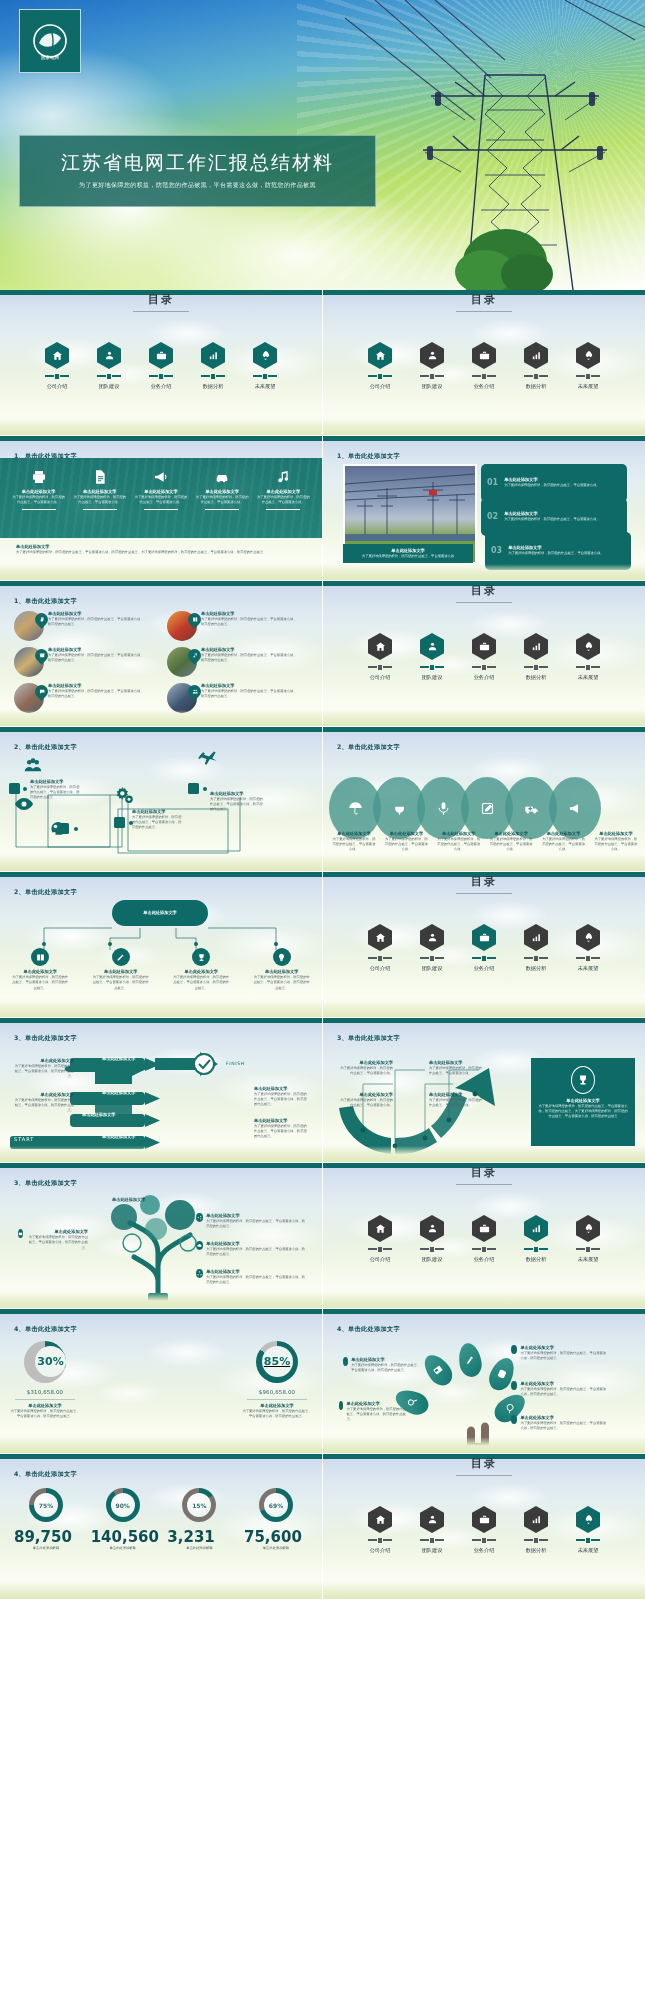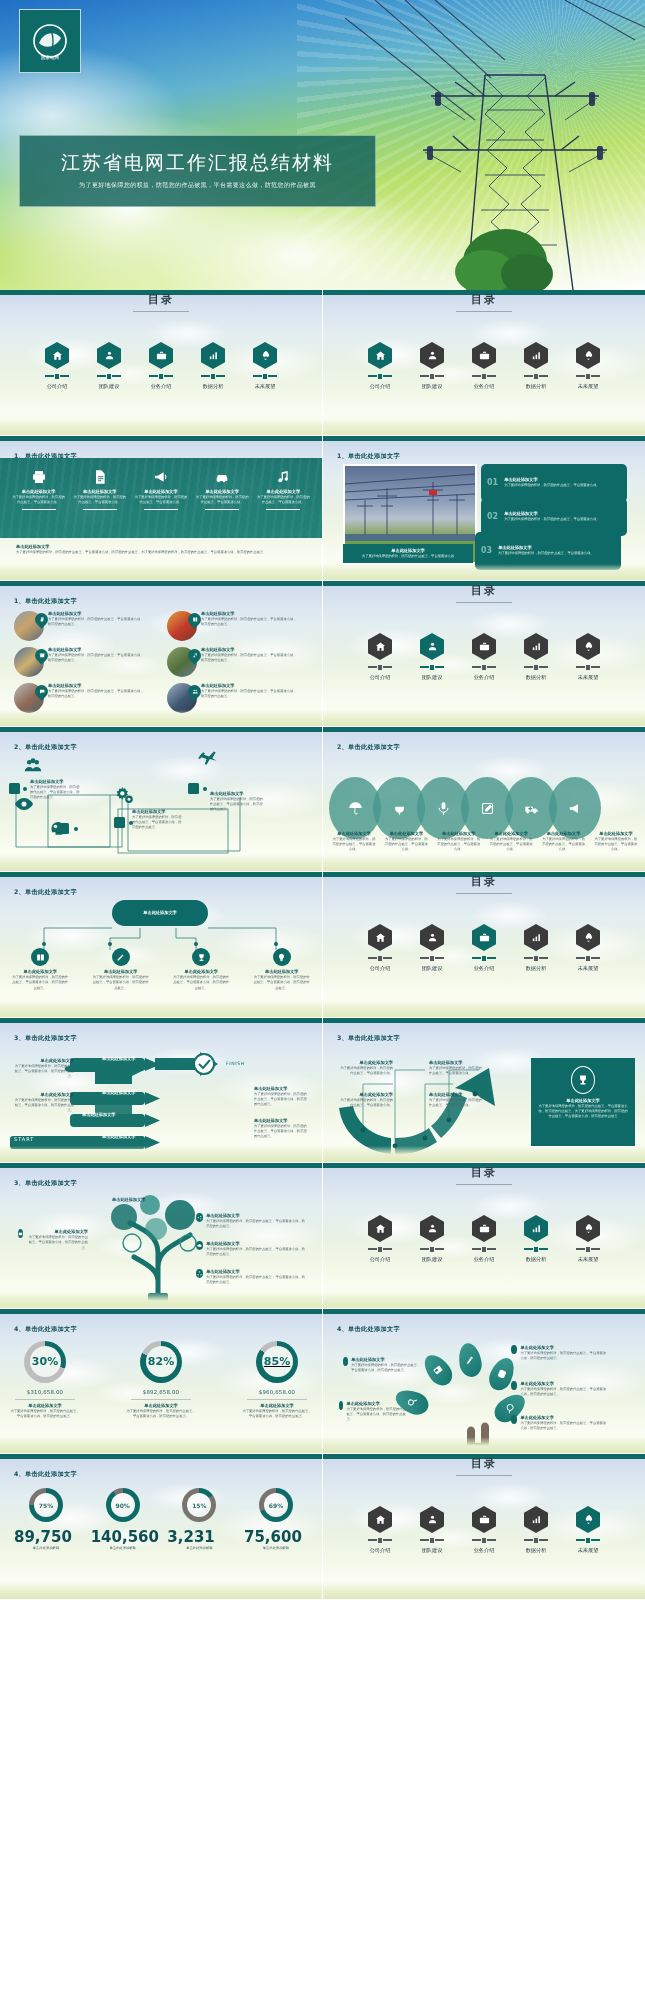--- a/index.html
+++ b/index.html
@@ -446,21 +446,21 @@
             <div class="ph-b ph-wb">为了更好地保障您的权益，防范您的作品被黑，平台需要这么做。</div>
           </div>
         </div>
         <div class="card3" style="left:158px;top:62px;width:146px;height:28px;">
           <div class="n">02</div>
           <div>
             <div class="ph-t ph-w">单击此处添加文字</div>
             <div class="ph-b ph-wb">为了更好地保障您的权益，防范您的作品被黑，平台需要这么做。</div>
           </div>
         </div>
-        <div class="card3" style="left:152px;top:96px;width:146px;height:32px;">
+        <div class="card3" style="left:162px;top:96px;width:146px;height:32px;">
           <div class="n">03</div>
           <div>
             <div class="ph-t ph-w">单击此处添加文字</div>
             <div class="ph-b ph-wb">为了更好地保障您的权益，防范您的作品被黑，平台需要这么做。</div>
           </div>
         </div>
         <div class="ground"></div>
       </div>
     </div>
 
@@ -1201,39 +1201,26 @@
       </div>
     </div>
 
     <div class="srow">
       <div class="slide">
         <div class="topbar"></div>
         <div class="clouds"></div>
         <div class="hd">4、单击此处添加文字</div>
         <div style="position:absolute;left:10px;top:32px;width:302px;display:flex;justify-content:space-between;">
           <div style="width:70px;">
-            <div class="donut" style="margin:0 auto;background:conic-gradient(#0d6a66 0 30%, #bdbdbd 30% 100%);">
+            <div class="donut" style="margin:0 auto;background:conic-gradient(#0d6a66 0 30%, #bdbdbd 30% 100%);justify-content:flex-end;">
               <div class="inner">
                   <span class="pct">30%</span>
                 </div>
             </div>
             <div class="money" style="margin-top:6px;">$310,658.00</div>
-            <div class="divline"></div>
-            <div class="ctext">
-                <div class="ph-t">单击此处添加文字</div>
-              <div class="ph-b">为了更好地保障您的权益，防范您的作品被黑，平台需要这么做，防范您的作品被黑。</div>
-              </div>
-          </div>
-          <div style="width:70px;">
-            <div class="donut" style="margin:0 auto;background:conic-gradient(#0d6a66 0 82%, #bdbdbd 82% 100%);">
-              <div class="inner">
-                  <span class="pct">82%</span>
-                </div>
-            </div>
-            <div class="money" style="margin-top:6px;">$892,658.00</div>
             <div class="divline"></div>
             <div class="ctext">
                 <div class="ph-t">单击此处添加文字</div>
               <div class="ph-b">为了更好地保障您的权益，防范您的作品被黑，平台需要这么做，防范您的作品被黑。</div>
               </div>
           </div>
           <div style="width:70px;">
             <div class="donut" style="margin:0 auto;background:conic-gradient(#0d6a66 0 85%, #bdbdbd 85% 100%);text-decoration:underline;">
               <div class="inner">
                   <span class="pct">85%</span>

